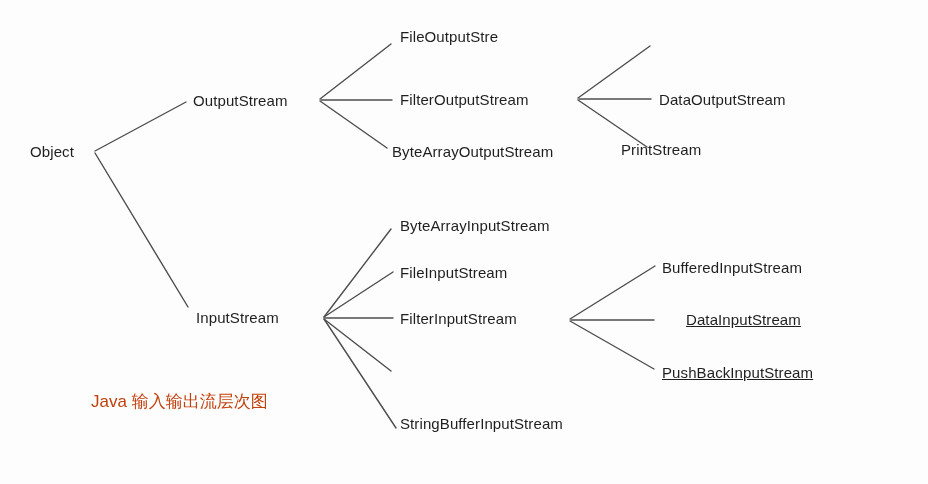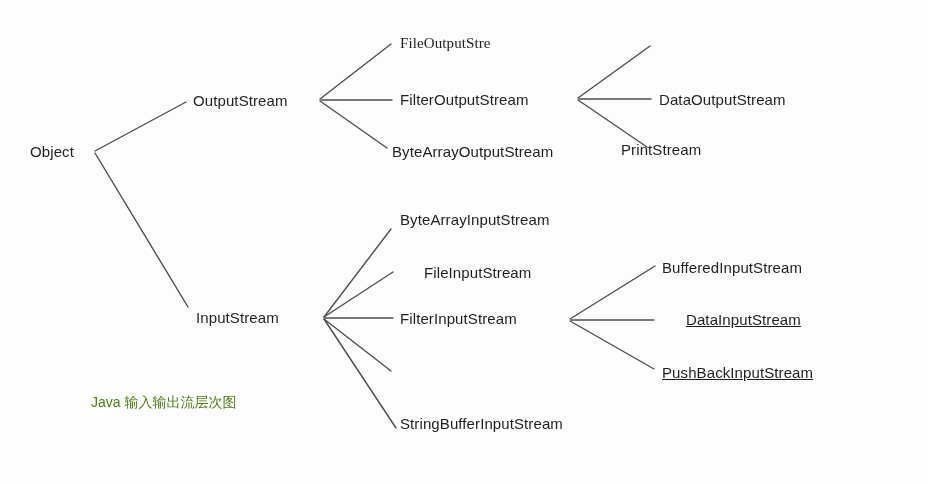--- a/index.html
+++ b/index.html
@@ -30,23 +30,23 @@
   .node {
     position: absolute;
     font-size: 15px;
     line-height: 16px;
     color: #1f1f1f;
     white-space: nowrap;
     letter-spacing: 0.1px;
   }
   .caption {
     position: absolute;
-    font-size: 14px;
+    font-size: 17px;
     line-height: 20px;
-    color: #4d7c0f;
+    color: #c2410c;
     white-space: nowrap;
   }
 </style>
 </head>
 <body>
 
 <div class="canvas">
 
   <svg class="edges-svg" viewBox="0 0 928 484" xmlns="http://www.w3.org/2000/svg" aria-hidden="true">
 
@@ -70,29 +70,29 @@
     <line x1="570" y1="319" x2="655" y2="266"></line>
     <line x1="571" y1="320" x2="654" y2="320"></line>
     <line x1="570" y1="321" x2="654" y2="369"></line>
   </svg>
 
   <div class="node" style="left:30px;  top:144px;">Object</div>
 
   <div class="node" style="left:193px; top:93px;">OutputStream</div>
   <div class="node" style="left:196px; top:310px;">InputStream</div>
 
-  <div class="node" style="left:400px; top:35px;font-family:Liberation Serif, serif;">FileOutputStre</div>
+  <div class="node" style="left:400px; top:29px;">FileOutputStre</div>
   <div class="node" style="left:392px; top:144px;">ByteArrayOutputStream</div>
   <div class="node" style="left:400px; top:92px;">FilterOutputStream</div>
 
   <div class="node" style="left:659px; top:92px;">DataOutputStream</div>
   <div class="node" style="left:621px; top:142px;text-align:center;">PrintStream</div>
 
-  <div class="node" style="left:400px; top:212px;text-align:right;">ByteArrayInputStream</div>
-  <div class="node" style="left:424px; top:265px;text-align:center;">FileInputStream</div>
+  <div class="node" style="left:400px; top:218px;text-align:right;">ByteArrayInputStream</div>
+  <div class="node" style="left:400px; top:265px;text-align:center;">FileInputStream</div>
   <div class="node" style="left:400px; top:311px;">FilterInputStream</div>
   <div class="node" style="left:400px; top:372px;margin-top:44px;">StringBufferInputStream</div>
 
   <div class="node" style="left:662px; top:260px;">BufferedInputStream</div>
   <div class="node" style="left:686px; top:312px;text-decoration:underline;">DataInputStream</div>
   <div class="node" style="left:662px; top:365px;text-decoration:underline;">PushBackInputStream</div>
 
   <div class="caption" style="left:91px; top:392px;">Java 输入输出流层次图</div>
 
 </div>

